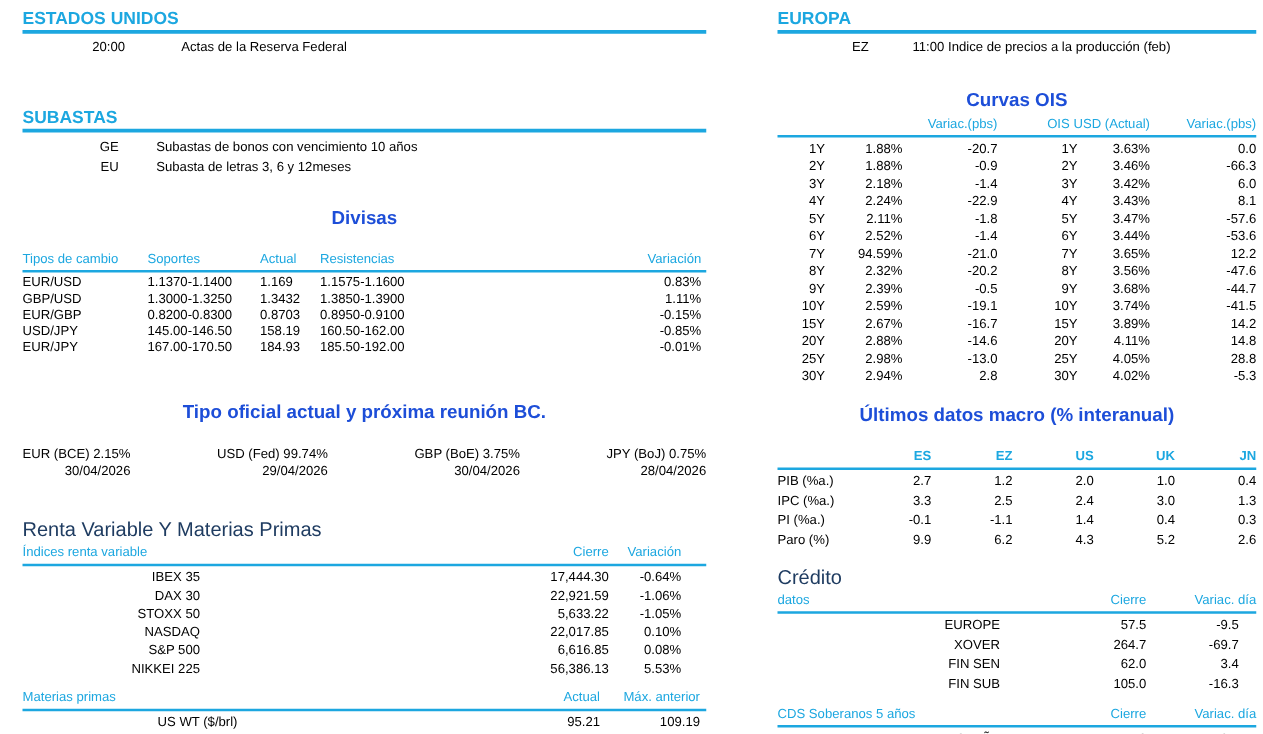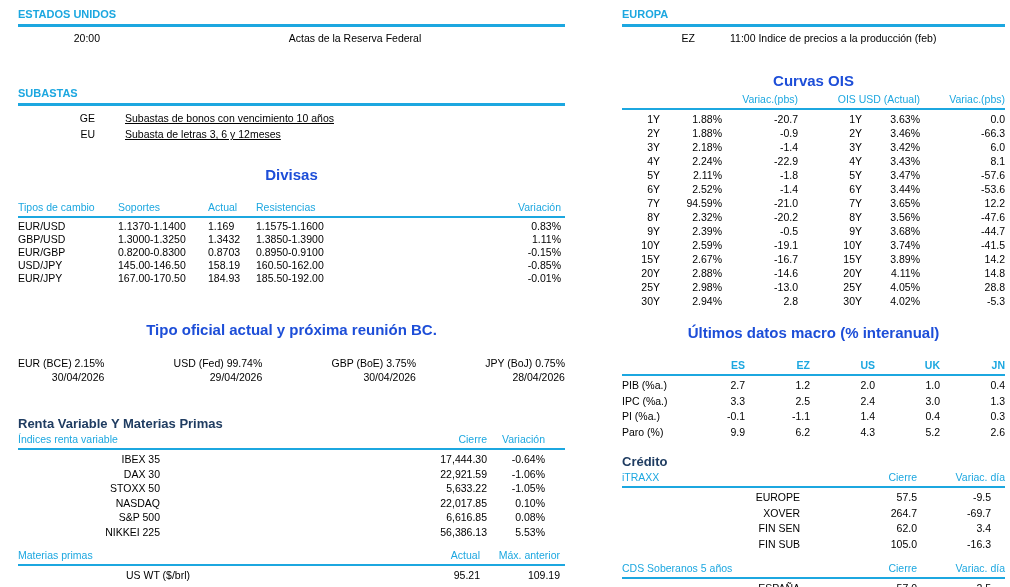--- a/index.html
+++ b/index.html
@@ -6,35 +6,35 @@
   html,body { background:#fff; }
   body {
     width:1010px; height:587px; position:relative;
     font-family:"Liberation Sans", sans-serif;
     font-size:10.5px; color:#000;
   }
   .page { position:relative; width:1010px; height:587px; overflow:hidden; }
   .col-left  { position:absolute; left:18px;  top:8px; width:547px; }
   .col-right { position:absolute; left:622px; top:8px; width:383px; }
 
-  .sec-h { color:#1CA7E0; font-weight:bold; font-size:11px; line-height:13px;
+  .sec-h { color:#1CA7E0; font-weight:bold; font-size:14px; line-height:13px;
            border-bottom:3px solid #1CA7E0; padding-bottom:3px; }
   .big-title { color:#1d4ed8; font-weight:bold; font-size:15px; text-align:center; }
-  .sub-title { color:#1F3C61; font-weight:bold; font-size:13px; }
+  .sub-title { color:#1F3C61; font-weight:normal; font-size:16px; }
 
   .hdr { color:#1CA7E0; line-height:13px; }
   .rule-b { border-bottom:2.5px solid #1CA7E0; padding-bottom:2px; }
 
   .r { text-align:right; } .c { text-align:right; }
 
   
   .cal-row { display:grid; grid-template-columns:82px 1fr; line-height:15px; padding-top:4px; }
-  .cal-row .evt { padding-left:45px;text-align:center; }
+  .cal-row .evt { padding-left:45px; }
   .auc-row { display:grid; grid-template-columns:77px 1fr; line-height:16px; }
-  .auc-row .evt { padding-left:30px;text-decoration:underline; }
+  .auc-row .evt { padding-left:30px; }
   .eu-row { display:grid; grid-template-columns:73px 1fr; line-height:15px; padding-top:4px; }
   .eu-row .evt { padding-left:35px; }
 
   
   .fx-grid { display:grid; grid-template-columns:100px 90px 48px 115px 1fr; padding-right:4px; }
   .fx-row { line-height:13px; }
 
   
   .tipo-row { display:flex; justify-content:space-between; line-height:14px; }
   .tipo-item .dt { text-align:right; }
@@ -407,21 +407,21 @@
         <span class="c">4.3</span>
         <span class="c">5.2</span>
         <span class="c">2.6</span>
       </div>
     </div>
 
     <div class="sub-title mt14">Crédito</div>
 
     <div class="mt2">
       <div class="cr-hdr hdr rule-b">
-        <span>iTRAXX</span>
+        <span>datos</span>
         <span class="r">Cierre</span>
         <span class="r">Variac. día</span>
       </div>
       <div class="cr-row mt2">
         <span class="r">EUROPE</span>
           <span></span>
         <span class="r">57.5</span>
         <span class="r vd">-9.5</span>
       </div>
       <div class="cr-row">

